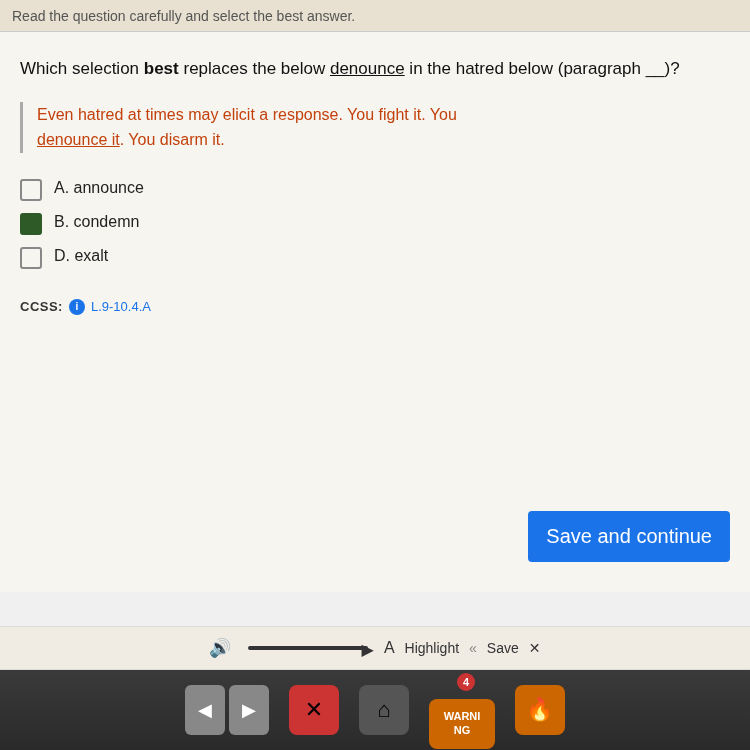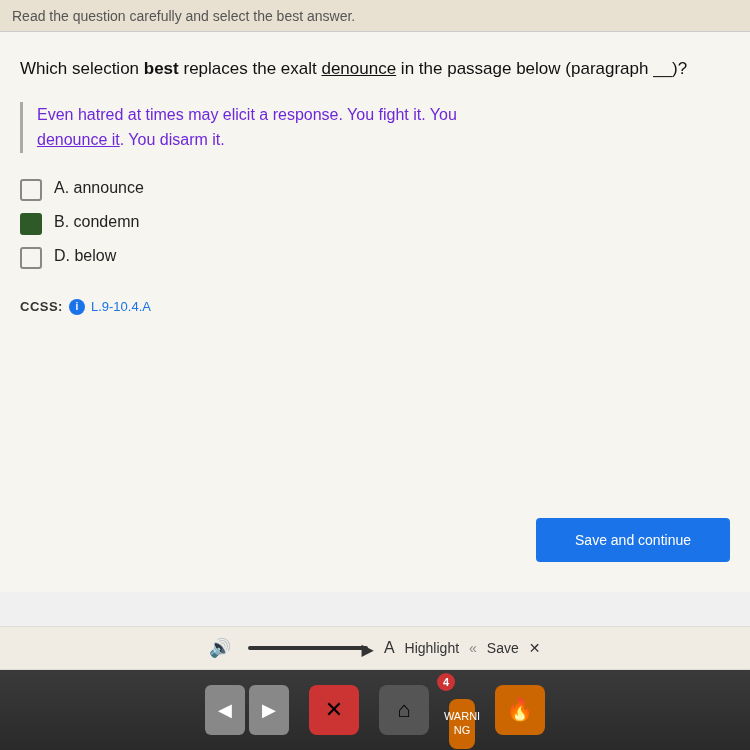--- a/index.html
+++ b/index.html
@@ -54,21 +54,21 @@
     .question-text u {
       text-decoration: underline;
       text-align: right;
     }
 
     .passage-block {
       border-left: 3px solid #aaa;
       padding-left: 14px;
       margin-bottom: 26px;
       font-size: 16px;
-      color: #6d28d9;
+      color: #c2410c;
       line-height: 1.6;
     }
 
     .passage-block u {
       text-decoration: underline;
     }
 
     .options-list {
       list-style: none;
       margin-bottom: 30px;
@@ -137,22 +137,22 @@
     .save-button-container {
       position: absolute;
       right: 20px;
       bottom: 30px;
     }
 
     .save-button {
       background: #1a73e8;
       color: white;
       border: none;
-      padding: 14px 39px;
-      font-size: 14px;
+      padding: 14px 18px;
+      font-size: 20px;
       border-radius: 4px;
       cursor: pointer;
       white-space: nowrap;
     }
 
     .bottom-toolbar {
       position: absolute;
       bottom: 80px;
       left: 0;
       right: 0;
@@ -254,30 +254,30 @@
     }
 
     .taskbar-warning-app {
       position: relative;
       display: flex;
       flex-direction: column;
       align-items: center;
     }
 
     .warning-app-icon {
-      width: 26px;
+      width: 66px;
       height: 50px;
       border-radius: 8px;
       background: #cc6600;
       display: flex;
       align-items: center;
       justify-content: center;
       font-size: 11px;
       color: white;
-      font-weight: normal;
+      font-weight: bold;
       text-align: center;
       line-height: 1.2;
       margin-top: 27px;
     }
 
     .nav-arrows {
       display: flex;
       gap: 4px;
     }
 
@@ -297,40 +297,40 @@
 </head>
 <body>
 
 <div class="top-bar">
   <span class="top-bar-text">Read the question carefully and select the best answer.</span>
 </div>
 
 <div class="main-content">
 
   <p class="question-text">
-    <span>Which selection </span><strong>best</strong><span> replaces the exalt </span><u>denounce</u><span> in the passage below (paragraph __)?</span>
+    <span>Which selection </span><strong>best</strong><span> replaces the below </span><u>denounce</u><span> in the hatred below (paragraph __)?</span>
   </p>
 
   <div class="passage-block">
     <span>Even hatred at times may elicit a response. You fight it. You</span><br>
     <u>denounce it</u><span>. You disarm it.</span>
   </div>
 
   <ul class="options-list">
     <li class="option-item">
       <span class="option-checkbox"></span>
       <span>A. announce</span>
     </li>
     <li class="option-item">
       <span class="option-checkbox selected"></span>
       <span>B. condemn</span>
     </li>
     <li class="option-item">
       <span class="option-checkbox"></span>
-      <span>D. below</span>
+      <span>D. exalt</span>
     </li>
   </ul>
 
   <div class="ccss-section">
     <span class="ccss-label">CCSS:</span>
     <span class="ccss-info-icon">i</span>
     <a class="ccss-link" href="#">L.9-10.4.A</a>
   </div>
 
   <div class="save-button-container">

